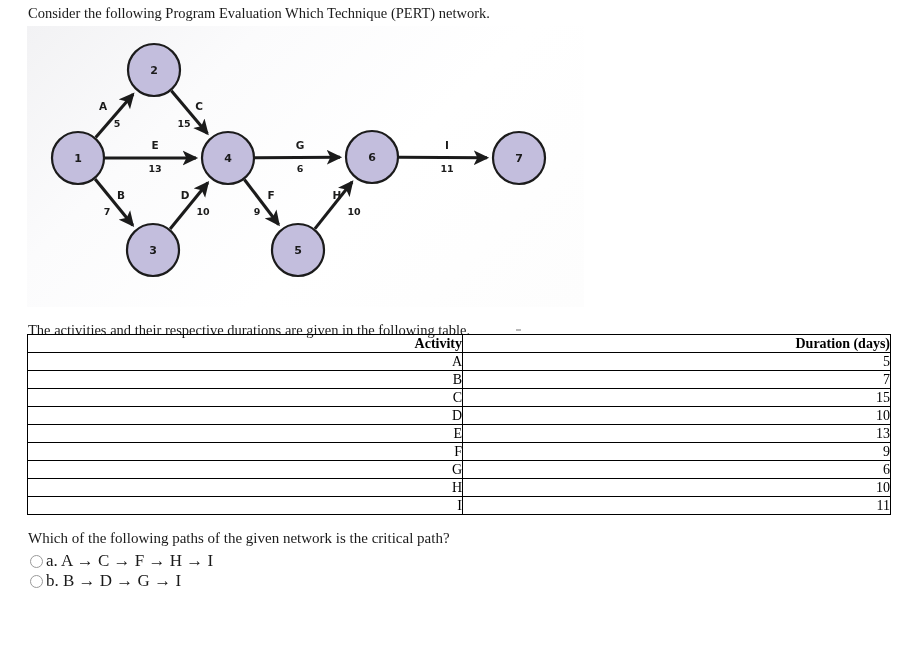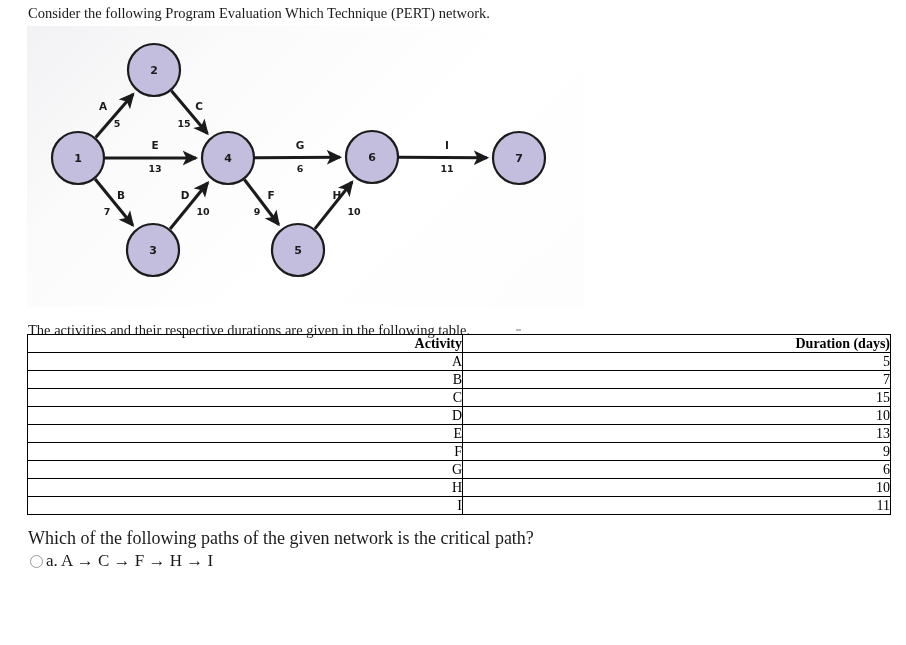--- a/index.html
+++ b/index.html
@@ -20,21 +20,21 @@
   .prose {
     position: absolute;
     font-family: "Liberation Serif", "DejaVu Serif", serif;
     font-size: 14.5px;
     line-height: 17px;
     color: #1a1a1a;
     white-space: nowrap;
   }
   #intro-line { left: 28px; top: 5px; }
   #table-line { left: 28px; top: 310px; margin-top: 12px; }
-  #question-line { left: 28px; top: 530px; font-size: 18px; }
+  #question-line { left: 28px; top: 530px; font-size: 15px; }
 
   
   #diagram-figure {
     position: absolute;
     left: 27px;
     top: 26px;
     width: 557px;
     height: 281px;
     background: linear-gradient(135deg, #f2f2f4 0%, #fbfbfc 28%, #ffffff 60%, #fdfdfd 100%);
   }
@@ -264,13 +264,17 @@
     </tbody>
 </table>
 
 <div class="prose" id="question-line">Which of the following paths of the given network is the critical path?</div>
 
 <div id="options-list">
     <div class="option-row">
       <span class="radio-dot"></span>
       <span class="option-text">a. A → C → F → H → I</span>
     </div>
+    <div class="option-row">
+      <span class="radio-dot"></span>
+      <span class="option-text">b. B → D → G → I</span>
+    </div>
   </div>
 
 </body></html>

